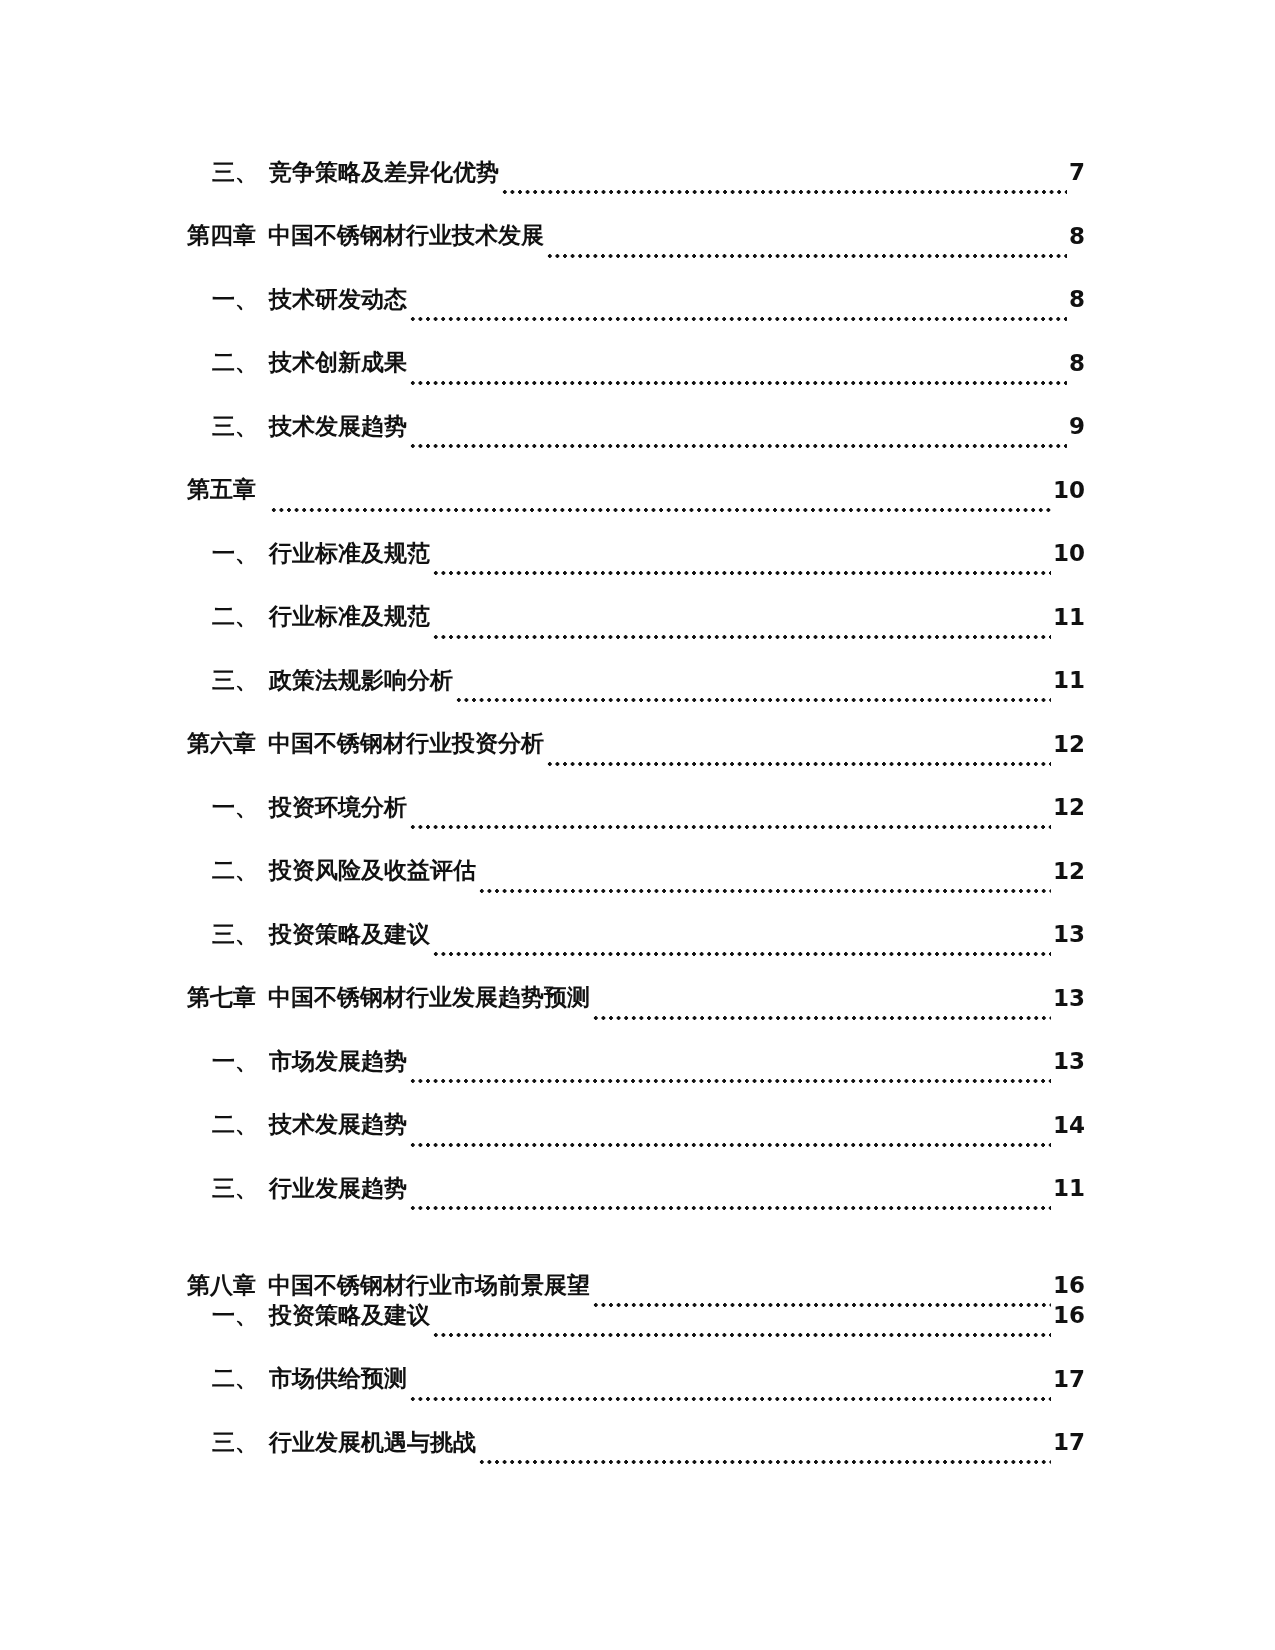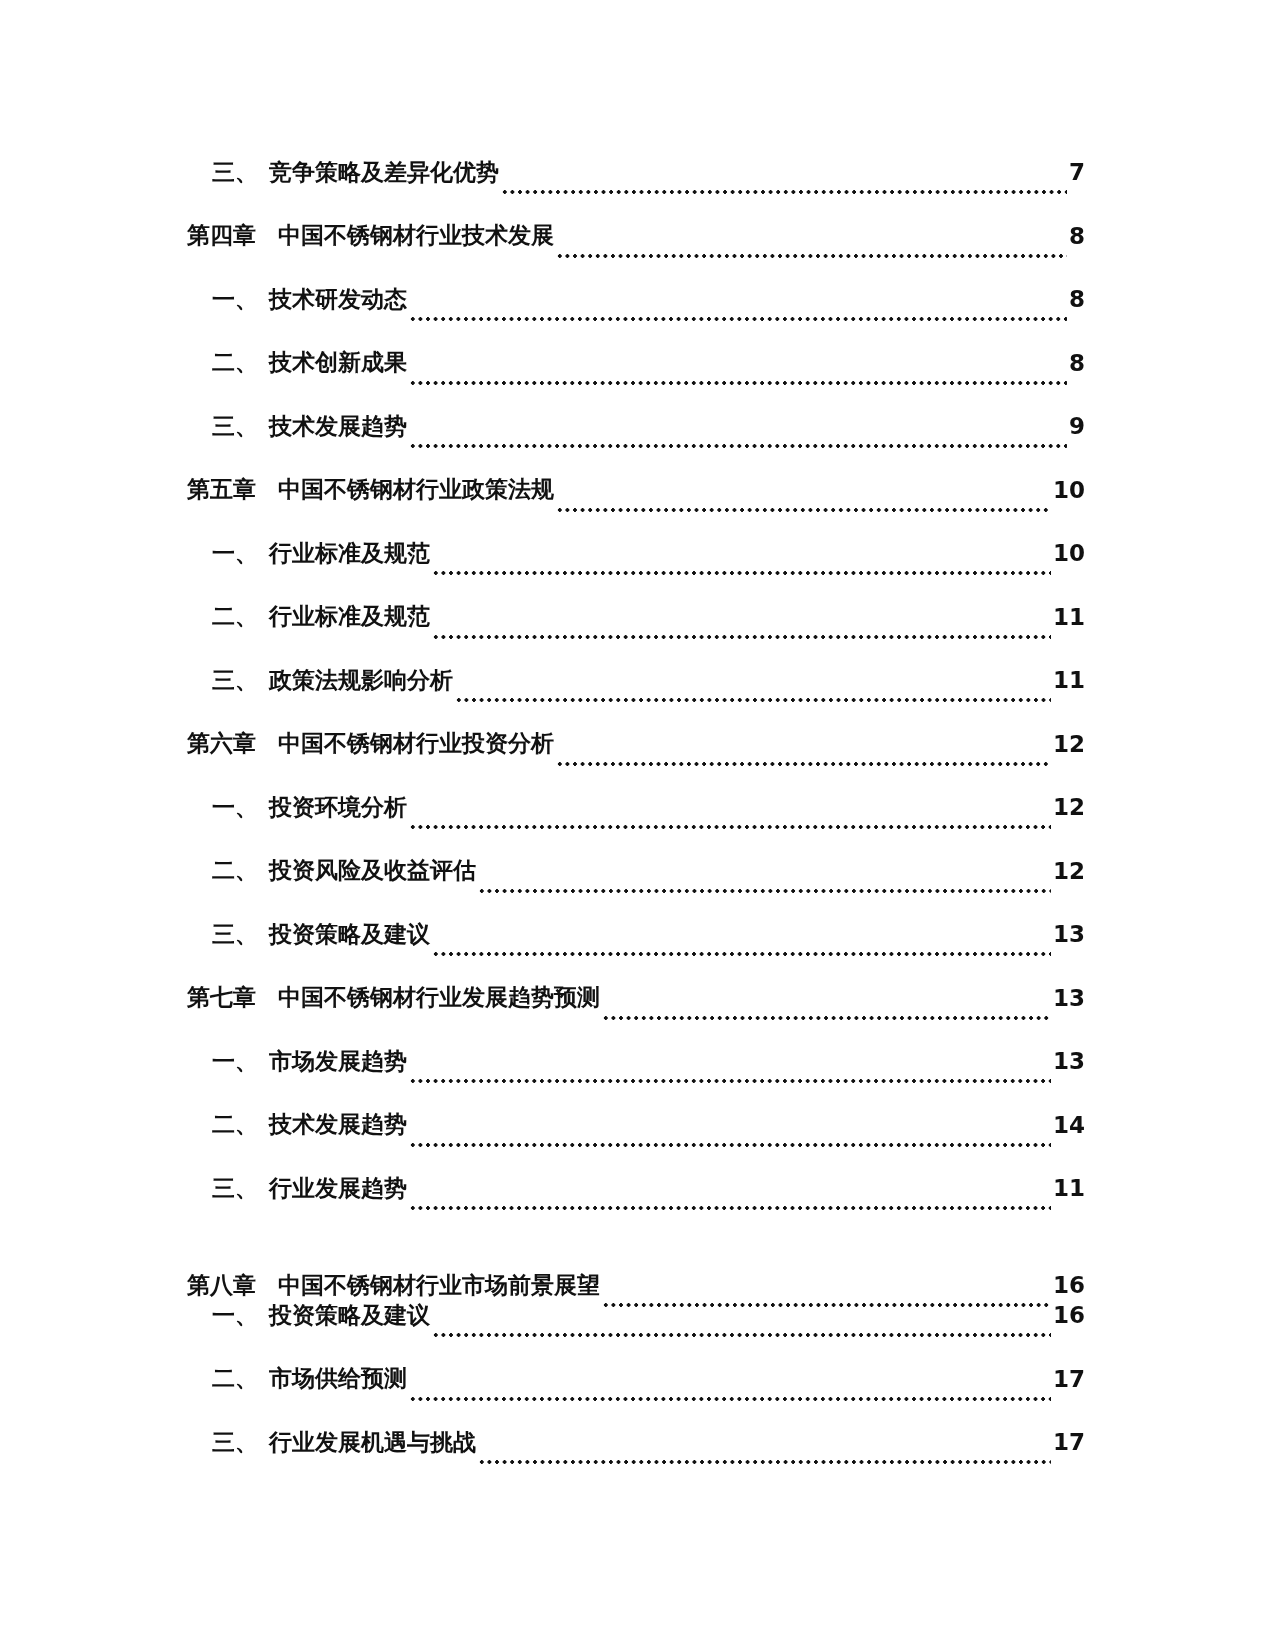--- a/index.html
+++ b/index.html
@@ -5,21 +5,21 @@
   html, body { margin: 0; padding: 0; background: #ffffff; }
   body { width: 1275px; height: 1650px; position: relative; overflow: hidden;
          font-family: "DejaVu Sans", "Liberation Sans", sans-serif; color: #111111; }
   .toc { position: absolute; left: 0; top: 150px; width: 1275px; }
   .toc-row { position: absolute; height: 44px; display: flex; align-items: center;
              font-size: 23px; font-weight: bold; right: 190px; }
   .toc-row.chapter { left: 187px; }
   .toc-row.section { left: 212px; }
   .num { white-space: nowrap; }
   .section .num { width: 57px; flex: 0 0 57px; }
-  .chapter .num { margin-right: 22px; }
+  .chapter .num { margin-right: 12px; }
   .title { white-space: nowrap; text-align: center; }
   .leader { flex: 1 1 auto; overflow: hidden; white-space: nowrap; margin: 0 2px;
             align-self: flex-end; padding-bottom: 9px; height: 6px; position: relative; }
   .leader::before { content: ""; position: absolute; left: 0; right: 0; bottom: 0; height: 4px;
             background-image: radial-gradient(circle, #111 1.6px, transparent 1.8px);
             background-size: 7.6px 4px; background-repeat: repeat-x; }
   .page { white-space: nowrap; text-align: right; }
 </style>
 </head>
 <body>
@@ -50,21 +50,20 @@
     <span class="page">8</span>
   </div>
   <div class="toc-row section" style="top:254px">
     <span class="num">三、</span>
     <span class="title">技术发展趋势</span>
     <span class="leader"></span>
     <span class="page">9</span>
   </div>
   <div class="toc-row chapter" style="top:317.5px">
     <span class="num">第五章</span>
-    <span class="title">中国不锈钢材行业政策法规</span>
     <span class="leader"></span>
     <span class="page">10</span>
   </div>
   <div class="toc-row section" style="top:381px">
     <span class="num">一、</span>
     <span class="title">行业标准及规范</span>
     <span class="leader"></span>
     <span class="page">10</span>
   </div>
   <div class="toc-row section" style="top:444.5px">

